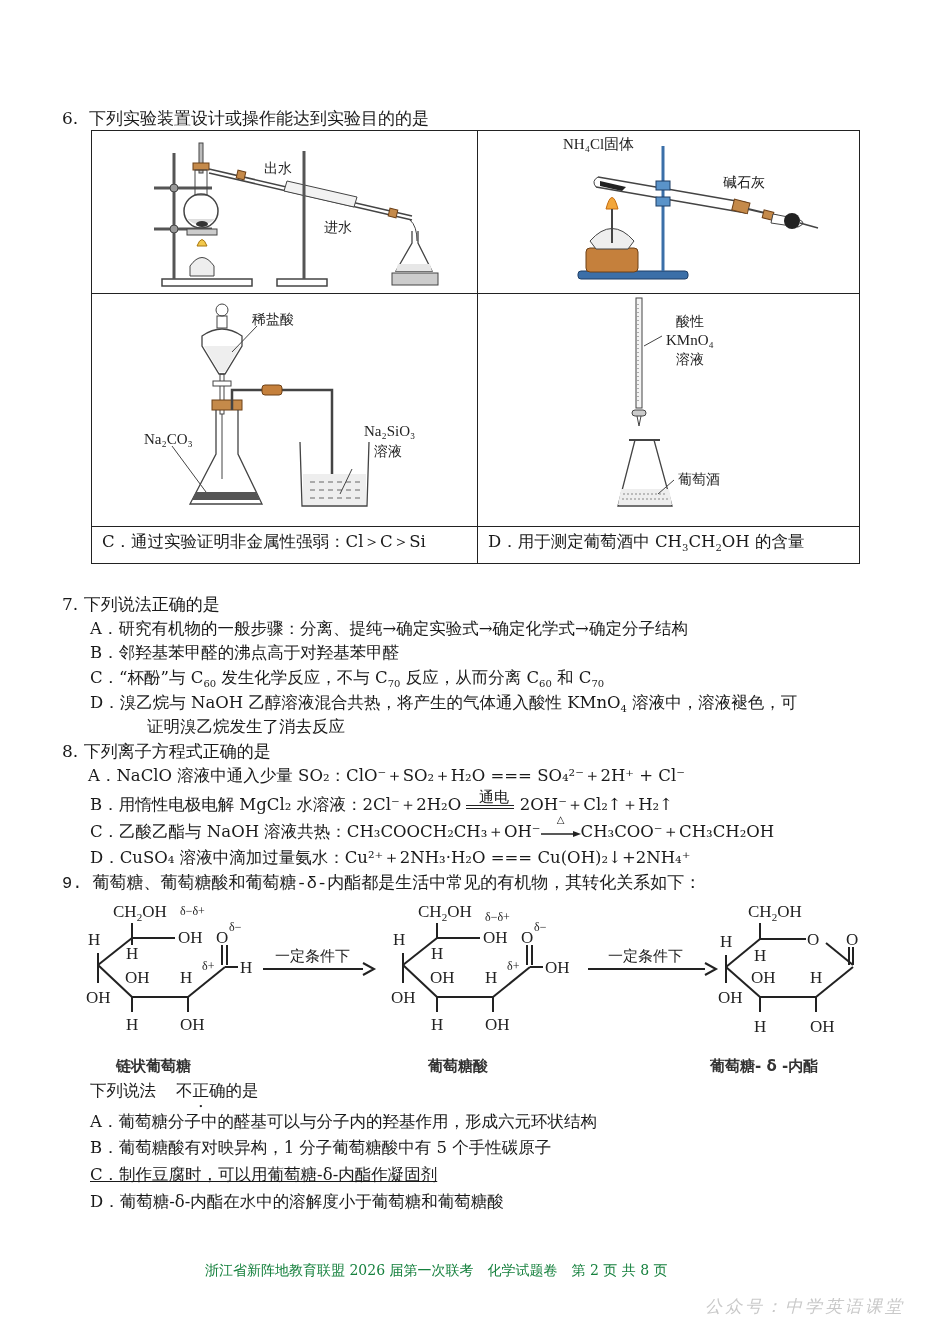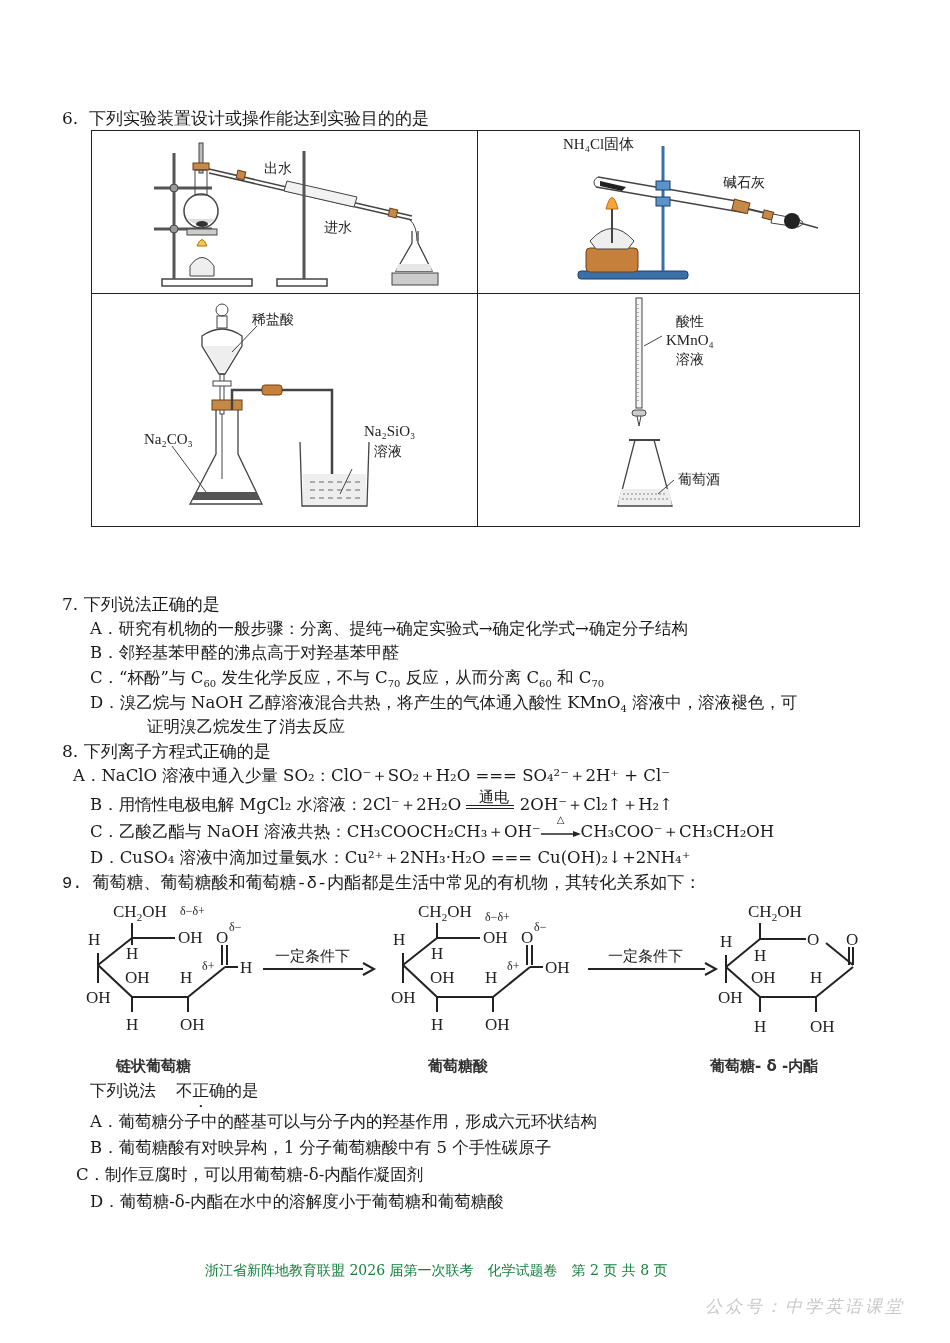--- a/index.html
+++ b/index.html
@@ -140,40 +140,44 @@
         <line x1="144" y1="205" x2="190" y2="205" stroke="#888" stroke-dasharray="2,2"></line>
         <line x1="166" y1="52" x2="184" y2="42" stroke="#444"></line>
         <line x1="180" y1="200" x2="196" y2="186" stroke="#444"></line>
         <text x="198" y="32" class="lbl">酸性</text>
         <text x="188" y="51" class="lblser">KMnO₄</text>
         <text x="198" y="70" class="lbl">溶液</text>
         <text x="200" y="190" class="lbl">葡萄酒</text>
       </svg>
     </td>
   </tr>
+  <tr>
+    <td class="cap" style="height:36px;line-height:30px;">C．通过实验证明非金属性强弱：Cl＞C＞Si</td>
+    <td class="cap" style="height:36px;line-height:30px;"><span>D．用于测定葡萄酒中 CH</span><sub>3</sub><span>CH</span><sub>2</sub><span>OH 的含量</span></td>
+  </tr>
 </tbody>
   </table>
 
 <div class="abs q" style="left:62px;top:592px;">
   <span>7.</span>&nbsp;<span>下列说法正确的是</span>
 </div>
 <div class="abs opt" style="left:90px;top:617px;">A．研究有机物的一般步骤：分离、提纯→确定实验式→确定化学式→确定分子结构</div>
 <div class="abs opt" style="left:90px;top:641px;">B．邻羟基苯甲醛的沸点高于对羟基苯甲醛</div>
 <div class="abs opt" style="left:90px;top:666px;">
   <span>C．“杯酚”与 C</span><sub>60</sub><span> 发生化学反应，不与 C</span><sub>70</sub><span> 反应，从而分离 C</span><sub>60</sub><span> 和 C</span><sub>70</sub>
 </div>
 <div class="abs opt" style="left:90px;top:691px;">
   <span>D．溴乙烷与 NaOH 乙醇溶液混合共热，将产生的气体通入酸性 KMnO</span><sub>4</sub><span> 溶液中，溶液褪色，可</span>
 </div>
 <div class="abs opt" style="left:121px;top:715px;margin-left:26px;">证明溴乙烷发生了消去反应</div>
 
 <div class="abs q" style="left:62px;top:739px;">
   <span>8.</span>&nbsp;<span>下列离子方程式正确的是</span>
 </div>
-<div class="abs opt" style="left:73px;top:764px;">
+<div class="abs opt" style="left:88px;top:764px;">
   <span>A．NaClO 溶液中通入少量 SO₂：</span><span>ClO⁻＋SO₂＋H₂O === SO₄²⁻＋2H⁺ + Cl⁻</span>
 </div>
 <div class="abs opt" style="left:90px;top:793px;">
   <span>B．用惰性电极电解 MgCl₂ 水溶液：</span><span>2Cl⁻＋2H₂O</span>
   <span style="display:inline-block;position:relative;width:48px;text-align:center;vertical-align:middle;">
     <span style="position:absolute;left:7px;right:0;top:-12px;font-size:15px;line-height:12px;">通电</span>
     <span style="display:block;border-top:1px solid #222;border-bottom:1px solid #222;height:2px;margin-top:2px;"></span>
   </span>
   <span>2OH⁻＋Cl₂↑＋H₂↑</span>
 </div>
@@ -296,17 +300,17 @@
 
 <div class="abs struct-name" style="left:116px;top:1057px;">链状葡萄糖</div>
 <div class="abs struct-name" style="left:428px;top:1057px;">葡萄糖酸</div>
 <div class="abs struct-name" style="left:710px;top:1057px;">葡萄糖- δ -内酯</div>
 
 <div class="abs opt" style="left:90px;top:1079px;">
   <span>下列说法</span><span class="dot-emph" style="letter-spacing:0;">不正确</span><span>的是</span>
 </div>
 <div class="abs opt" style="left:90px;top:1110px;">A．葡萄糖分子中的醛基可以与分子内的羟基作用，形成六元环状结构</div>
 <div class="abs opt" style="left:90px;top:1136px;">B．葡萄糖酸有对映异构，1 分子葡萄糖酸中有 5 个手性碳原子</div>
-<div class="abs opt" style="left:76px;top:1163px;">C．制作豆腐时，可以用葡萄糖-δ-内酯作凝固剂</div>
+<div class="abs opt" style="left:90px;top:1163px;text-decoration:underline;">C．制作豆腐时，可以用葡萄糖-δ-内酯作凝固剂</div>
 <div class="abs opt" style="left:90px;top:1190px;">D．葡萄糖-δ-内酯在水中的溶解度小于葡萄糖和葡萄糖酸</div>
 
 <div class="abs footer" style="left:205px;top:1262px;">浙江省新阵地教育联盟 2026 届第一次联考　化学试题卷　第 2 页 共 8 页</div>
 <div class="abs wm" style="left:705px;top:1295px;font-family:Liberation Mono, monospace;">公众号：中学英语课堂</div>
 
 </body></html>

